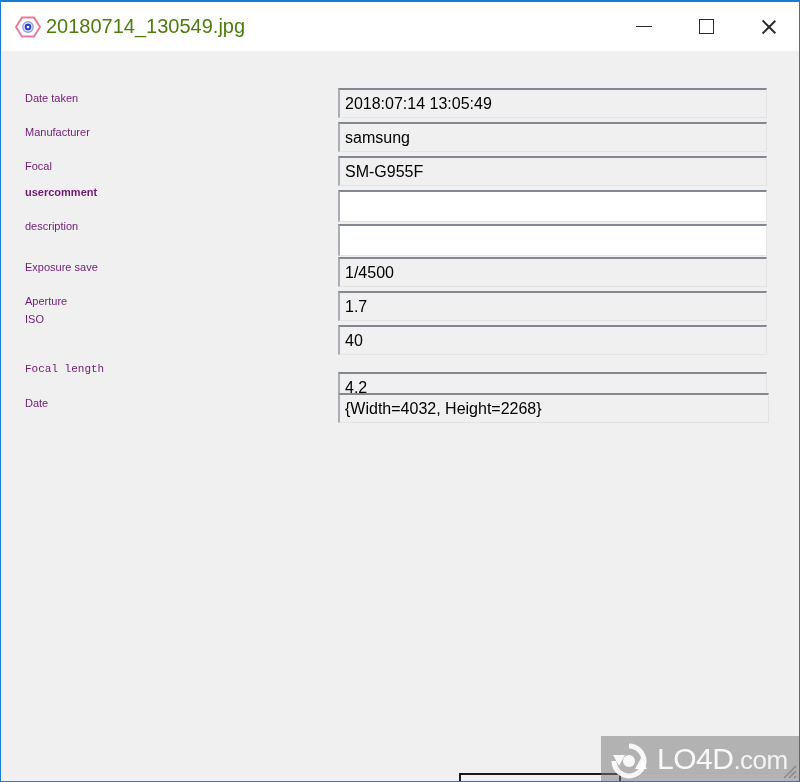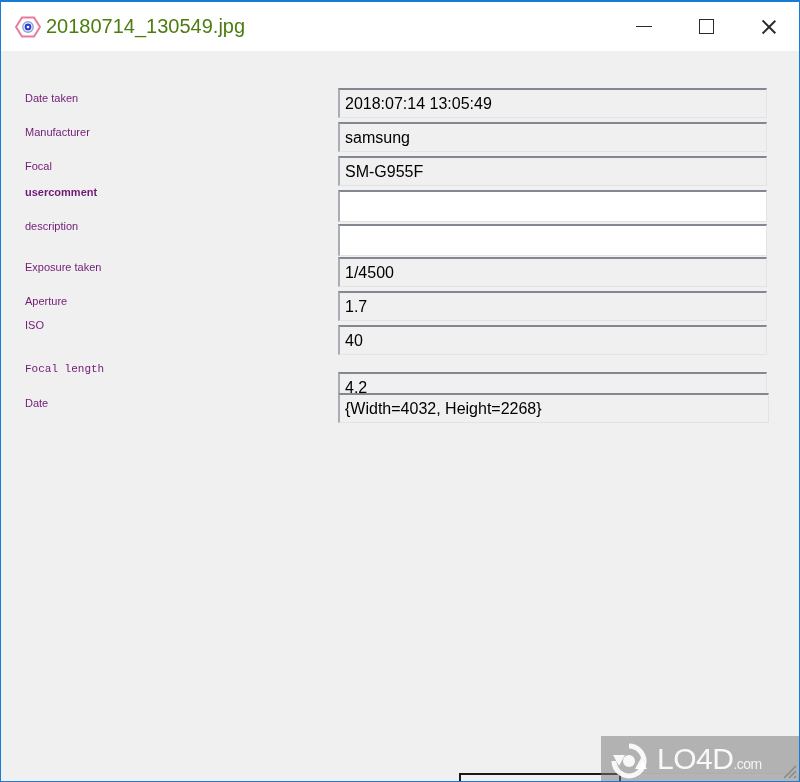--- a/index.html
+++ b/index.html
@@ -198,21 +198,21 @@
     position: absolute;
     left: 56px;
     top: 6px;
     font-family: "Liberation Sans", sans-serif;
     font-size: 30px;
     color: rgba(255,255,255,0.92);
     letter-spacing: -0.5px;
     white-space: nowrap;
   }
   .wm-text .dotcom {
-    font-size: 14px;
+    font-size: 26px;
     color: rgba(255,255,255,0.85);
   }
   .wm-logo {
     position: absolute;
     left: 8px;
     top: 5px;
     width: 40px;
     height: 40px;
   }
   .resize-grip {
@@ -276,31 +276,31 @@
       <span class="field-label" style="top:135px;font-weight:bold;">usercomment</span>
       <input class="field-input editable" type="text" style="top: 139px; width: 429px; height: 32px;" value="">
     </div>
 
     <div class="form-row">
       <span class="field-label" style="top:169px;">description</span>
       <input class="field-input editable" type="text" style="top: 173px; width: 429px; height: 32px;" value="">
     </div>
 
     <div class="form-row">
-      <span class="field-label" style="top:210px;">Exposure taken</span>
+      <span class="field-label" style="top:210px;">Exposure save</span>
       <input class="field-input" type="text" readonly="" style="top: 206px; width: 429px; height: 30px;" value="1/4500">
     </div>
 
     <div class="form-row">
       <span class="field-label" style="top:244px;text-align:center;">Aperture</span>
       <input class="field-input" type="text" readonly="" style="top: 240px; width: 429px; height: 30px;" value="1.7">
     </div>
 
     <div class="form-row">
-      <span class="field-label" style="top:268px;">ISO</span>
+      <span class="field-label" style="top:262px;">ISO</span>
       <input class="field-input" type="text" readonly="" style="top: 274px; width: 429px; height: 30px;" value="40">
     </div>
 
     <div class="form-row">
       <span class="field-label" style="top:312px;font-family:Liberation Mono, monospace;">Focal length</span>
       <input class="field-input" type="text" readonly="" style="top: 321px; width: 429px; height: 30px;" value="4.2">
     </div>
 
     <div class="form-row">
       <span class="field-label" style="top:346px;">Date</span>

